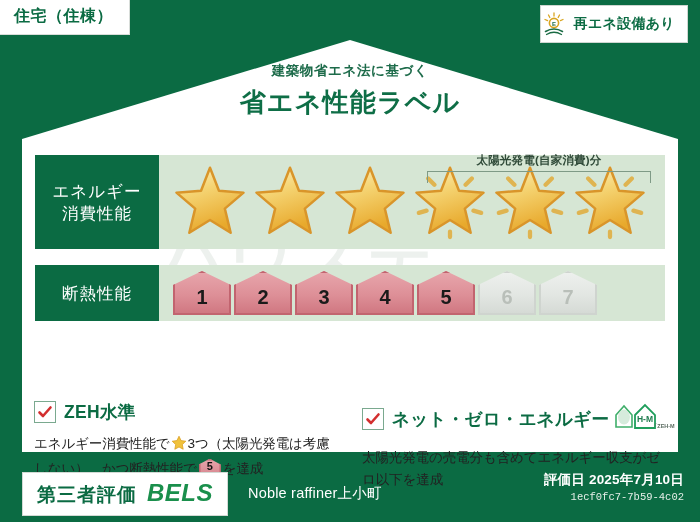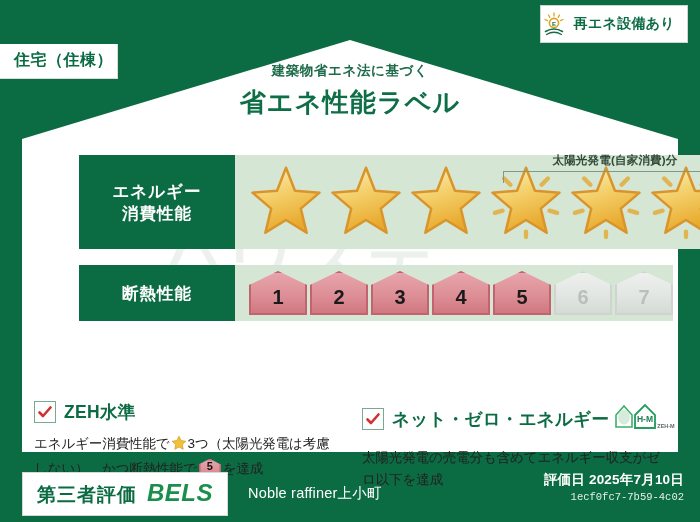--- a/index.html
+++ b/index.html
@@ -21,25 +21,24 @@
     left: 22px; top: 40px;
     width: 656px; height: 412px;
     background: #ffffff;
     clip-path: polygon(0% 24%, 50% 0%, 100% 24%, 100% 100%, 0% 100%);
   }
 
   
   .corner-tag {
     position: absolute; left: 0; top: 0;
     background: #ffffff;
-    padding: 6px 4px 7px 14px;
+    padding: 6px 16px 7px 14px;
     border: 1px solid #d8ddd9;
     border-left: none; border-top: none;
     z-index: 9;
-    margin-top: 44px;
   }
   .corner-tag span {
     font-size: 16px; font-weight: bold; color: #0b6b43;
     letter-spacing: .5px;
   }
 
   
   .reene-badge {
     position: absolute; right: 12px; top: 5px;
     background: #ffffff;
@@ -82,27 +81,27 @@
   .perf-row {
     position: absolute; left: 35px;
     width: 630px;
     display: flex; align-items: stretch;
     z-index: 5;
   }
   #row-energy { top: 155px; height: 94px; }
   #row-insul  { top: 265px; height: 56px; }
 
   .perf-label {
-    width: 156px; flex: none;
+    width: 124px; flex: none;
     background: #0b6b43;
     color: #fff;
     display: flex; flex-direction: column;
     align-items: center; justify-content: center;
-    font-size: 16.5px; font-weight: bold;
-    line-height: 1.35; letter-spacing: 1px; margin-left: 44px;
+    font-size: 16.5px; font-weight: normal;
+    line-height: 1.35; letter-spacing: 1px;
   }
   .perf-body {
     flex: 1;
     background: #d6e6d4;
     position: relative;
     display: flex; align-items: center;
   }
 
   
   .stars {

